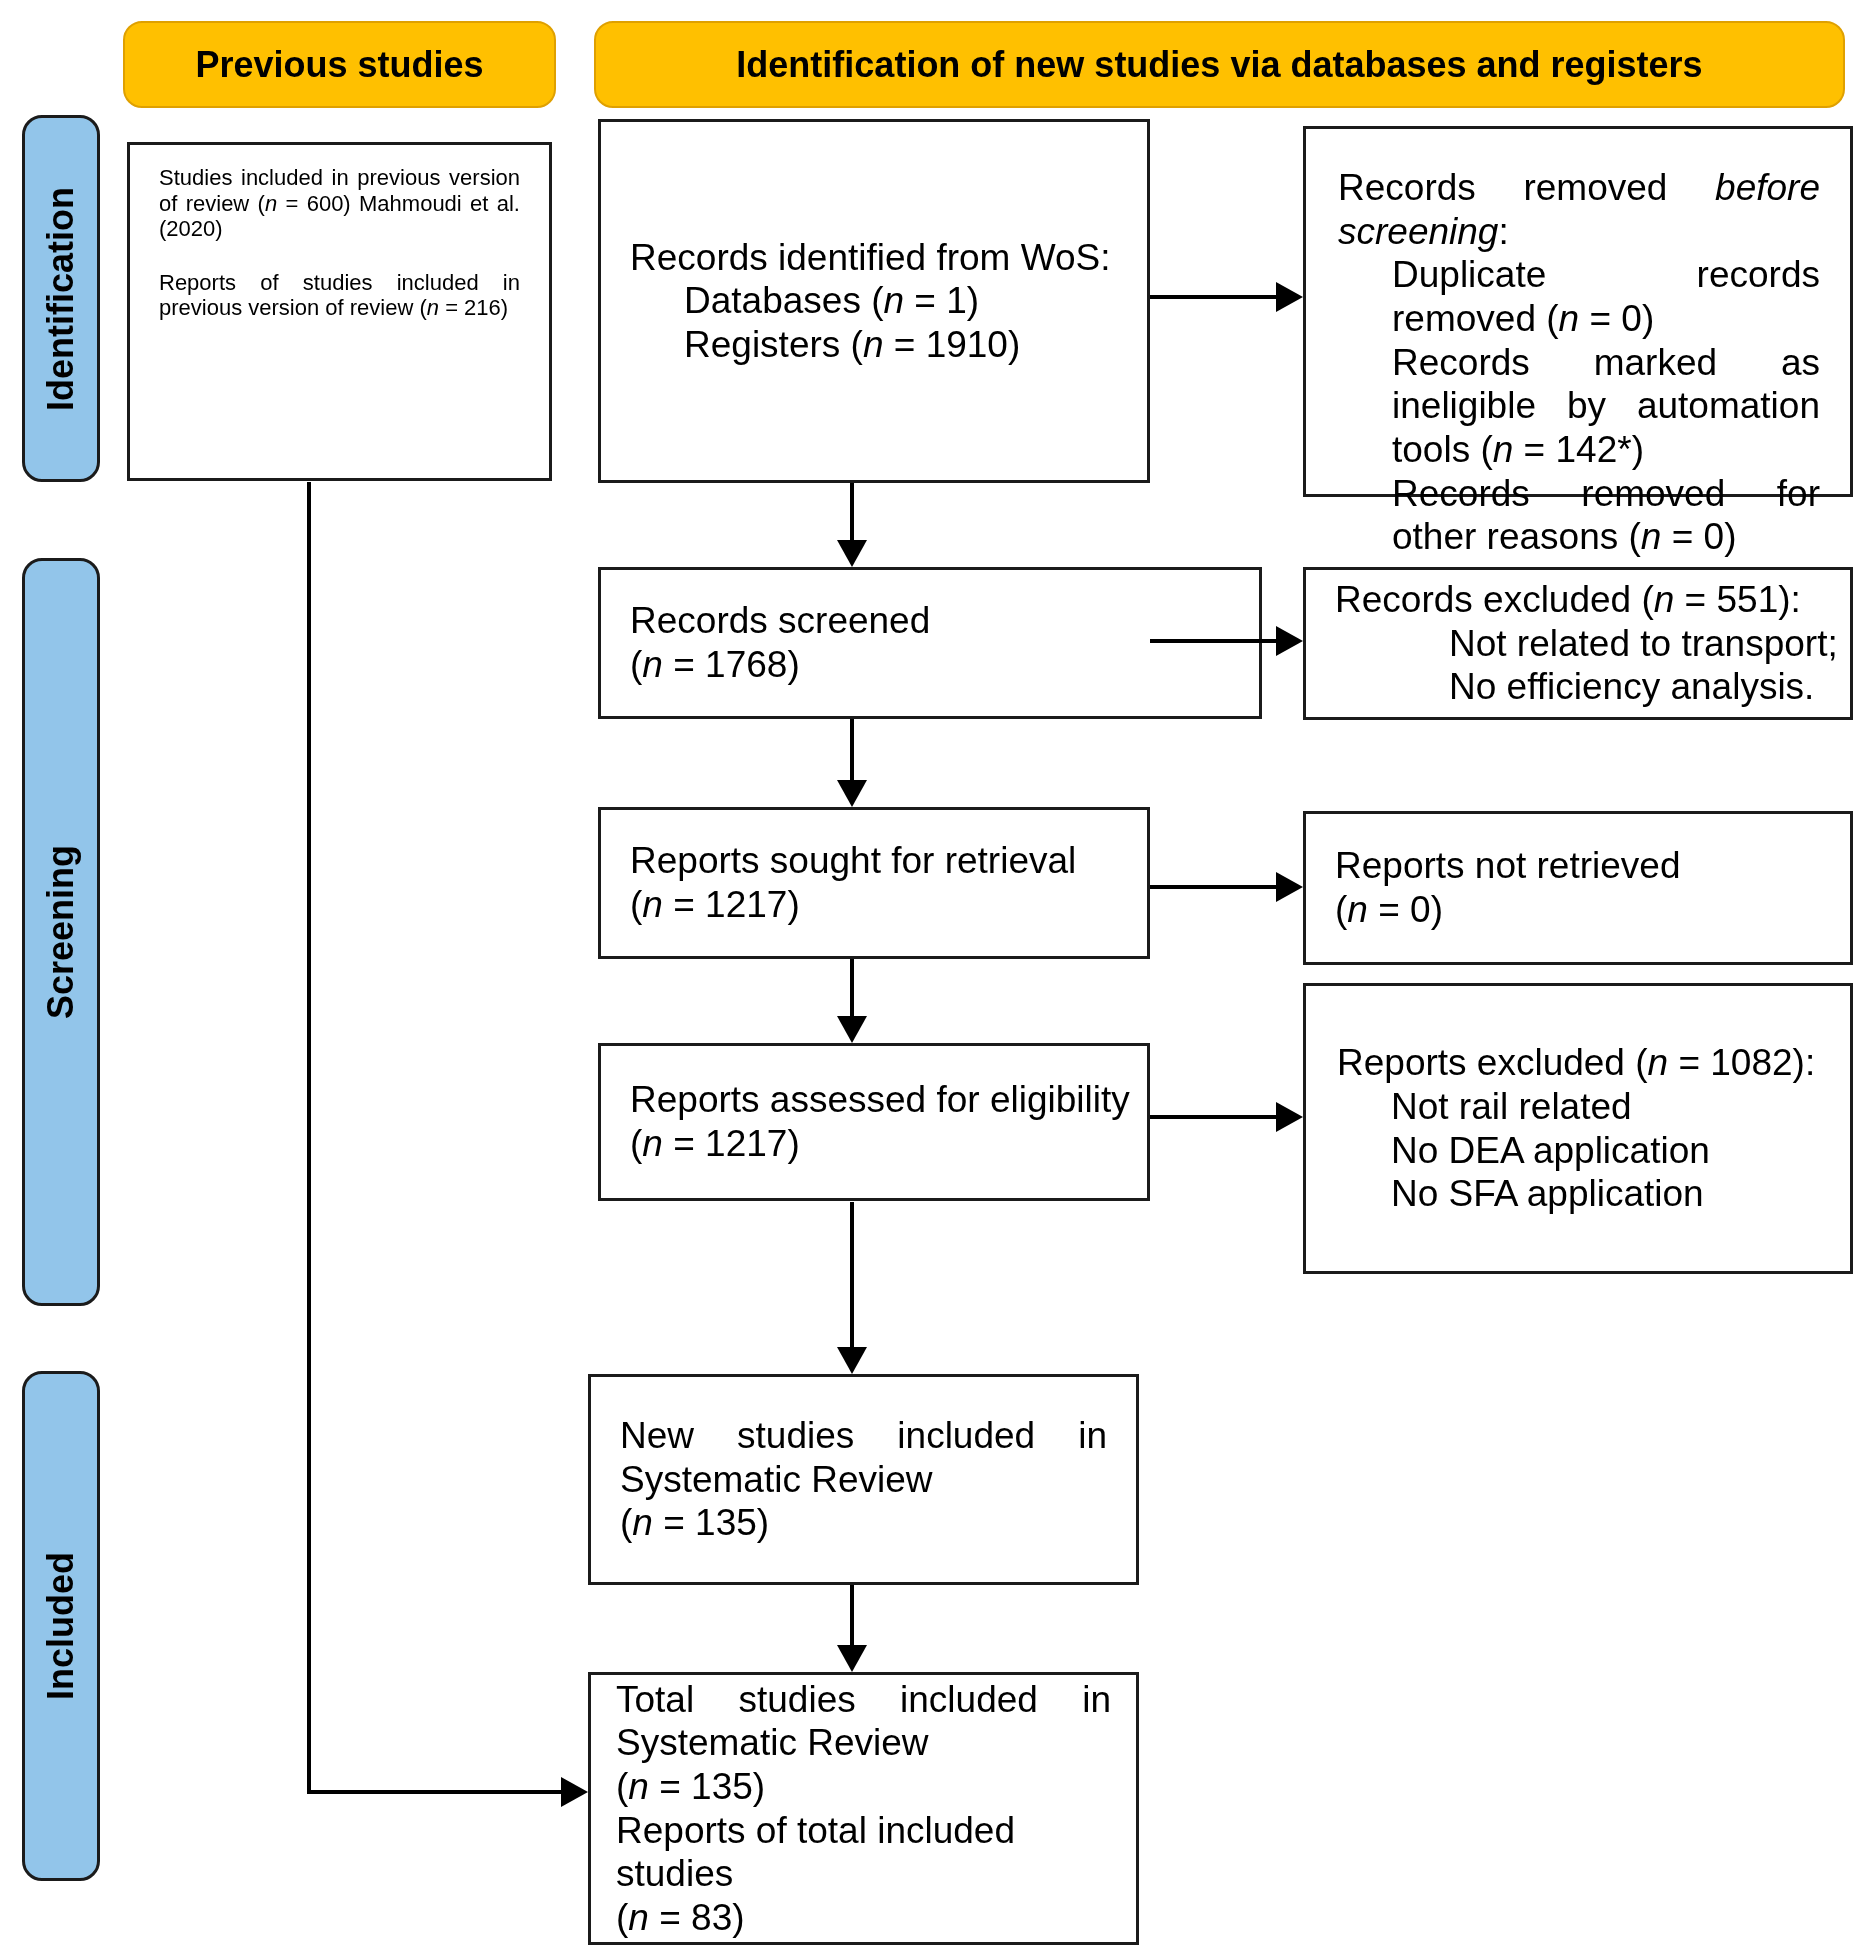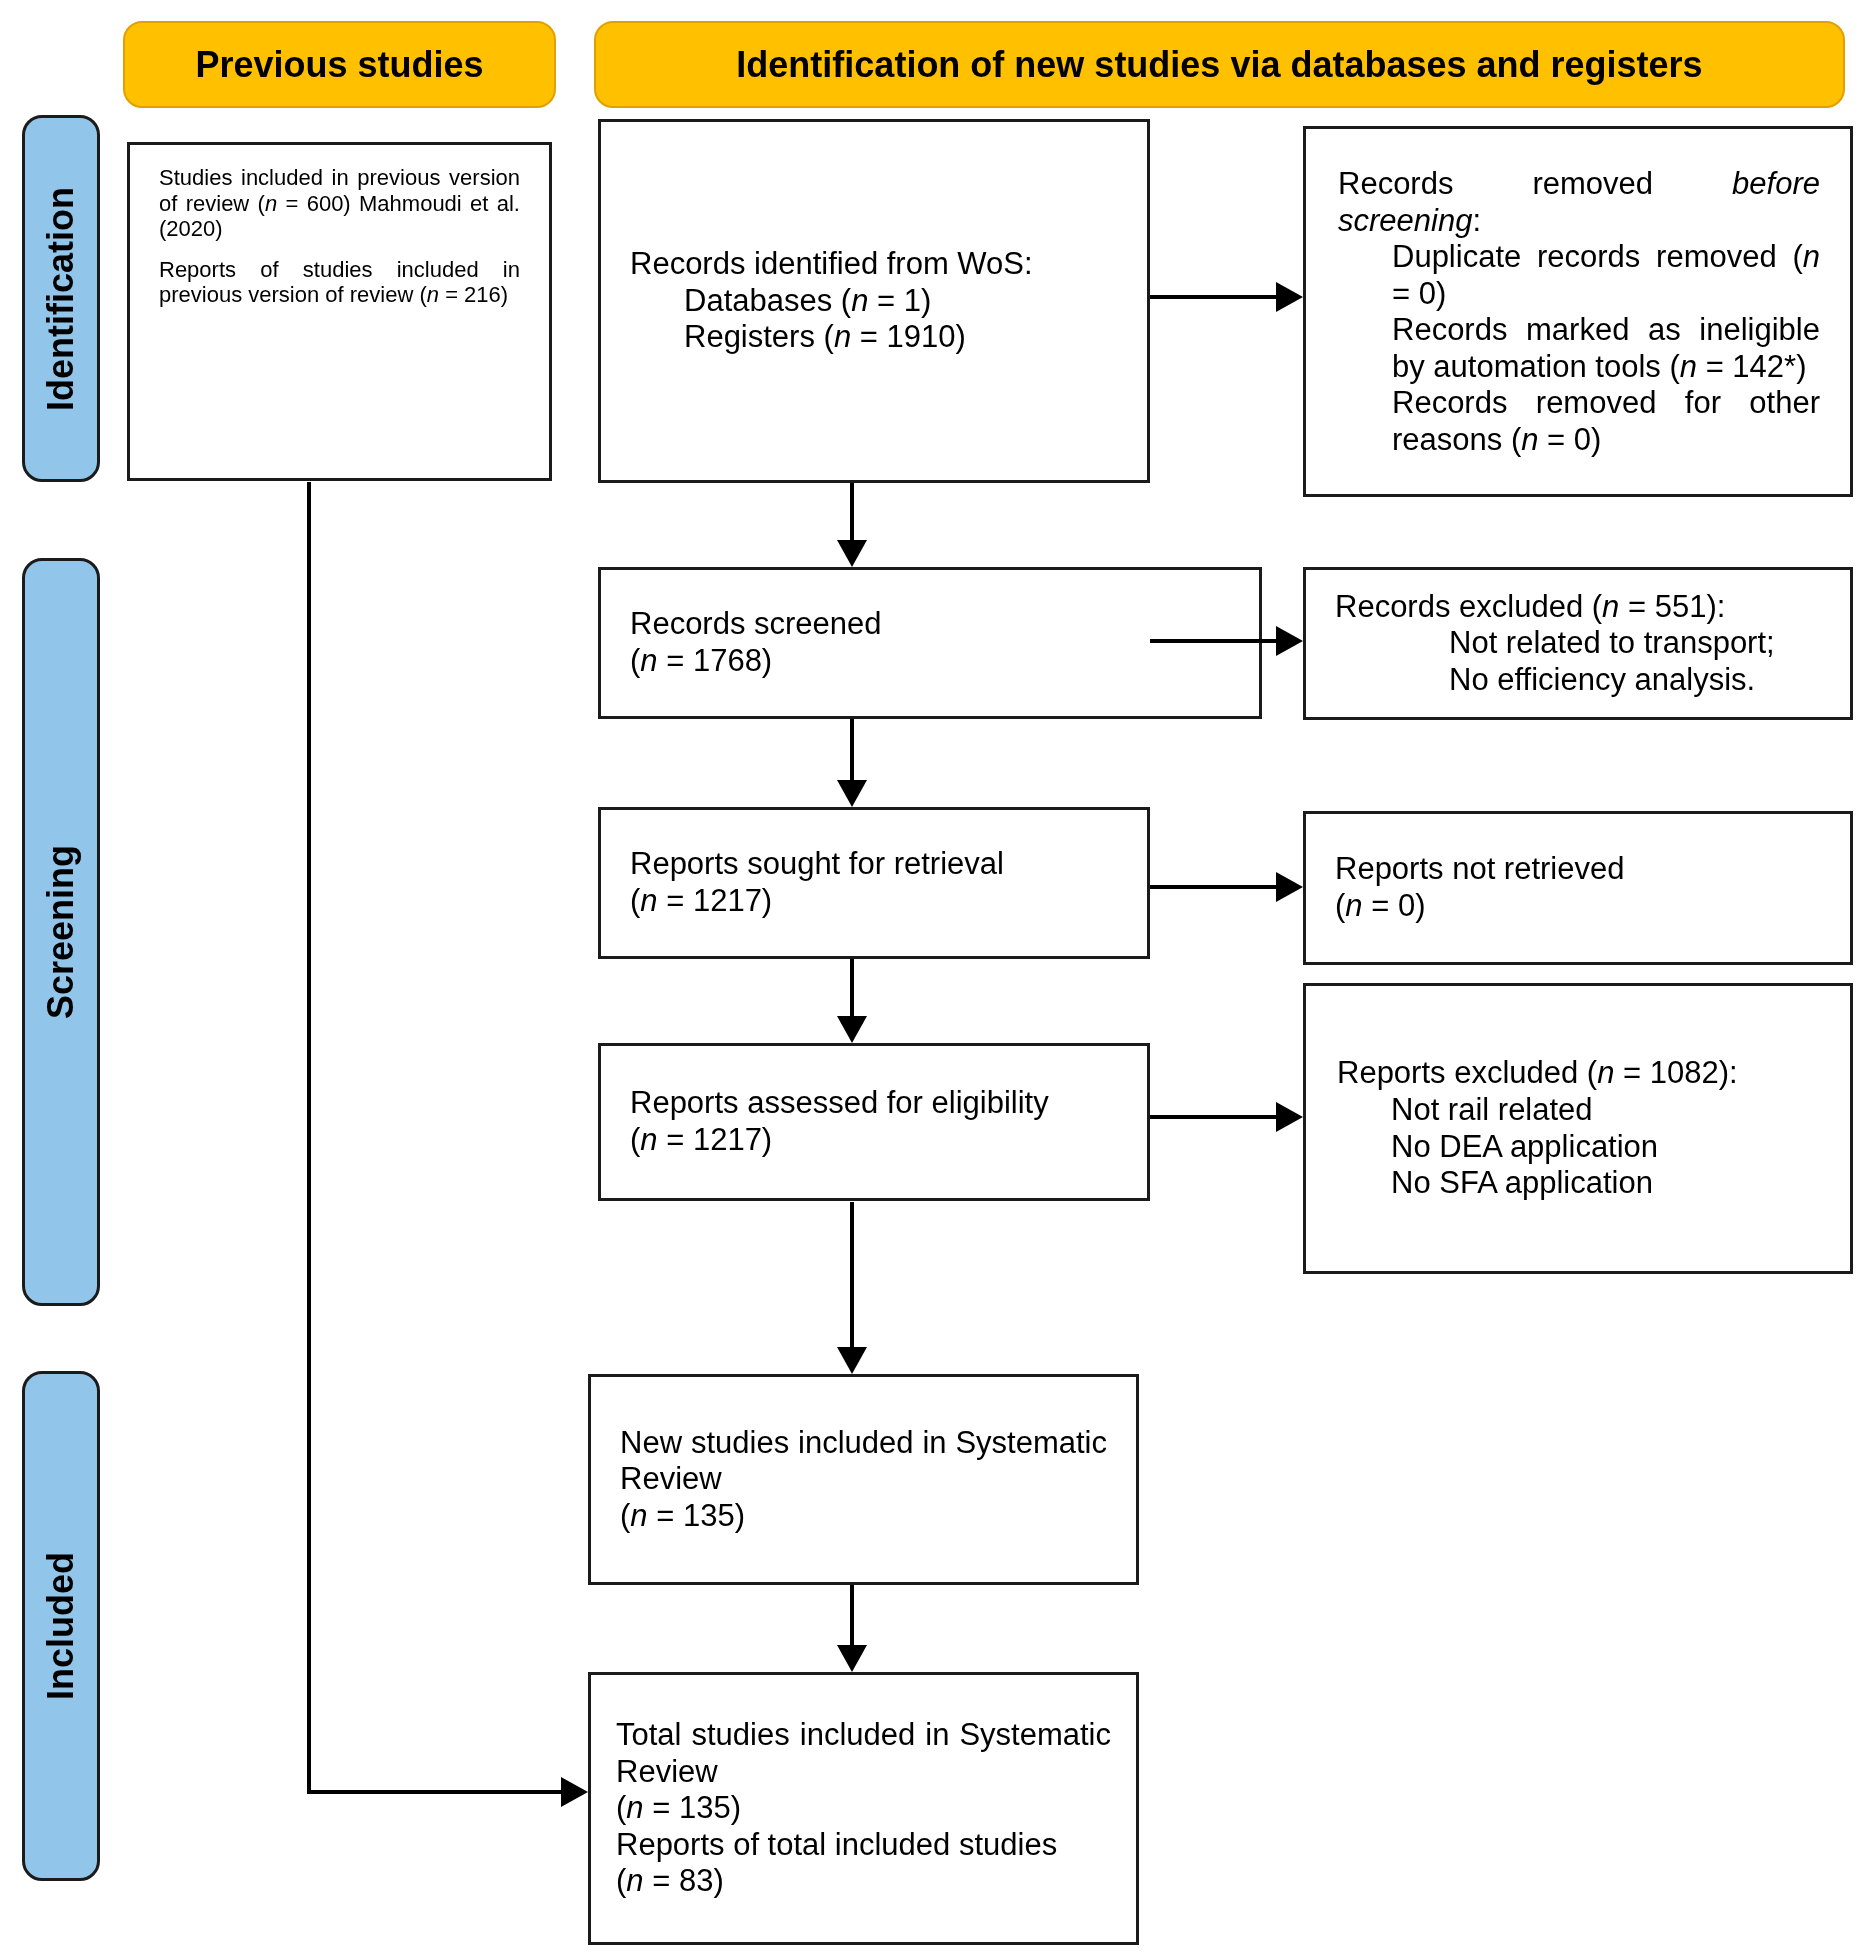--- a/index.html
+++ b/index.html
@@ -9,21 +9,21 @@
   
   .hdr{background:#FFC000;border:2.5px solid #DFA000;border-radius:19px;
        display:flex;align-items:center;justify-content:center;
        font-size:36px;font-weight:bold;text-align:center;}
   
   .stage{background:#92C5EA;border:3px solid #1B1B1B;border-radius:20px;
          display:flex;align-items:center;justify-content:center;}
   .stage .vtext{writing-mode:vertical-rl;transform:rotate(180deg);
                 font-size:36px;font-weight:bold;white-space:nowrap;}
   
-  .box{background:#ffffff;border:3px solid #1B1B1B;font-size:31px;line-height:1.18;}
+  .box{background:#ffffff;border:3px solid #1B1B1B;font-size:37px;line-height:1.18;}
   .vcenter{display:flex;flex-direction:column;justify-content:center;}
   .just{text-align:justify;text-justify:inter-word;}
   .indent1{padding-left:54px;}
   .indent2{padding-left:114px;}
   
   .vline{width:4px;background:#000;}
   .hline{height:4px;background:#000;}
   .ah-down{width:0;height:0;border-left:15px solid transparent;
            border-right:15px solid transparent;border-top:27px solid #000;}
   .ah-right{width:0;height:0;border-top:15px solid transparent;
@@ -46,21 +46,21 @@
   </div>
   <div class="abs stage" style="left:22px;top:558px;width:78px;height:748px;">
     <span class="vtext">Screening</span>
   </div>
   <div class="abs stage" style="left:22px;top:1371px;width:78px;height:510px;">
     <span class="vtext">Included</span>
   </div>
 
   <div class="abs box" style="left:127px;top:142px;width:425px;height:339px;padding:20px 29px;font-size:22px;line-height:1.16;">
     <div class="just">Studies included in previous version of review (<i>n</i> = 600) Mahmoudi et al. (2020)</div>
-    <div class="just" style="margin-top:15px;">Reports of studies included in previous version of review (<i>n</i> = 216)</div>
+    <div class="just" style="margin-top:28px;">Reports of studies included in previous version of review (<i>n</i> = 216)</div>
   </div>
 
   <div class="abs box vcenter" style="left:598px;top:119px;width:552px;height:364px;padding-left:29px;padding-right:1px;">
     <div>Records identified from WoS:</div>
     <div class="indent1">Databases (<i>n</i> = 1)</div>
     <div class="indent1">Registers (<i>n</i> = 1910)</div>
   </div>
 
   <div class="abs box" style="left:1303px;top:126px;width:550px;height:371px;padding:37px 30px 0 32px;">
     <div class="just">Records removed <i>before screening</i>:</div>

